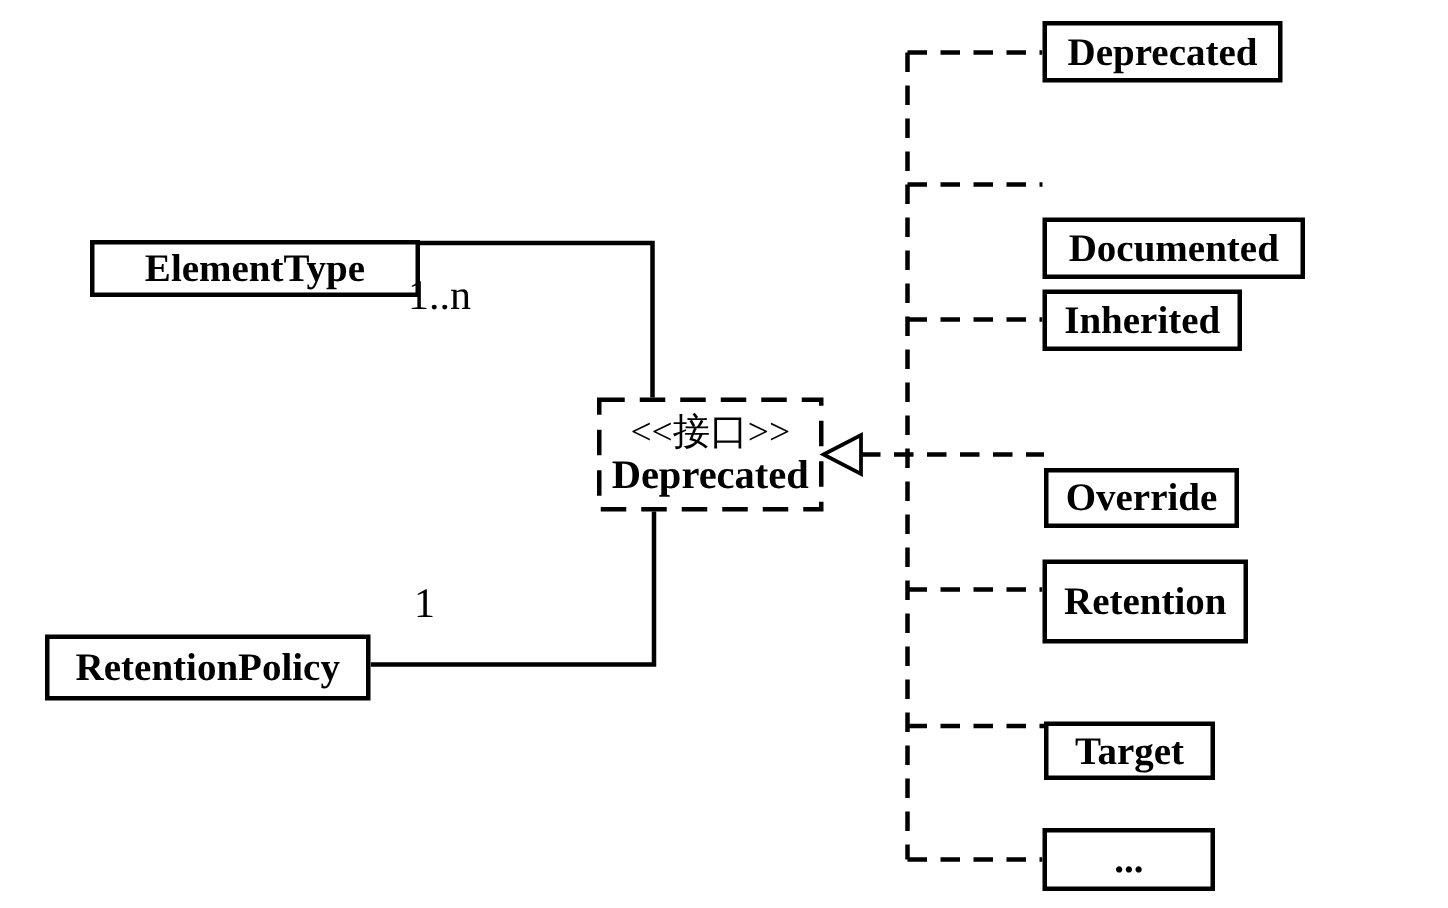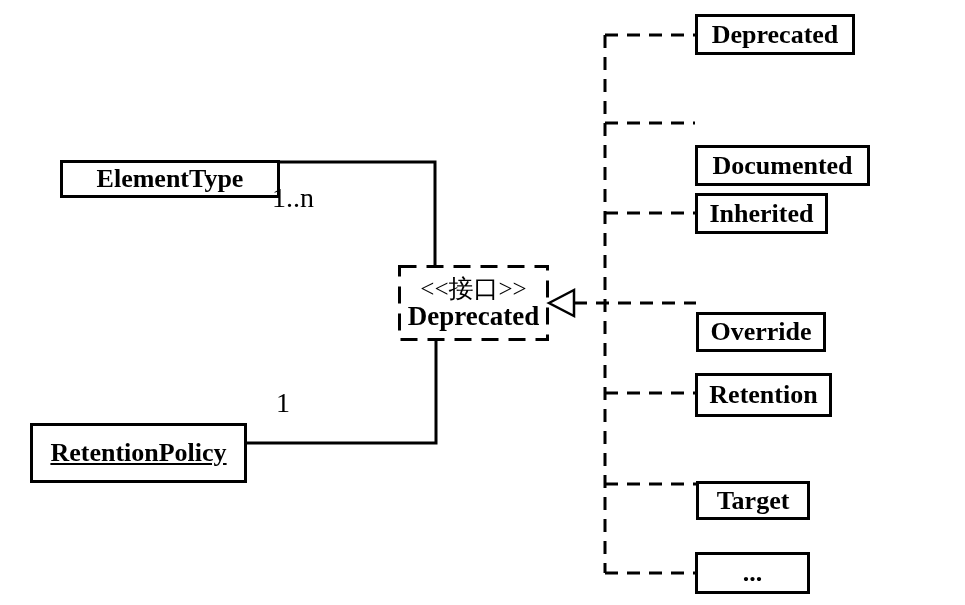--- a/index.html
+++ b/index.html
@@ -59,27 +59,27 @@
     font-weight: bold;
   }
   .mult {
     position: absolute;
     font-size: 28px;
     font-weight: normal;
     line-height: 1;
   }
   
   .b-elementtype   { left: 60px;  top: 160px; width: 220px; height: 38px; }
-  .b-retentionpol  { left: 30px;  top: 423px; width: 217px; height: 60px; text-decoration: underline; }
+  .b-retentionpol  { left: 30px;  top: 423px; width: 217px; height: 44px; }
   
   .b-deprecated    { left: 695px; top: 14px;  width: 160px; height: 41px; }
   .b-documented    { left: 695px; top: 103px; width: 175px; height: 41px; margin-top: 42px; }
   .b-inherited     { left: 695px; top: 193px; width: 133px; height: 41px; }
   .b-override      { left: 696px; top: 284px; width: 130px; height: 40px; margin-top: 28px; }
-  .b-retention     { left: 695px; top: 373px; width: 137px; height: 44px; }
+  .b-retention     { left: 695px; top: 373px; width: 137px; height: 56px; }
   .b-target        { left: 696px; top: 465px; width: 114px; height: 39px; margin-top: 16px; }
   .b-more          { left: 695px; top: 552px; width: 115px; height: 42px; }
   .m-1n { left: 272px; top: 184px; }
   .m-1  { left: 276px; top: 389px; }
 </style>
 </head>
 <body>
 
 <div class="canvas">
 

